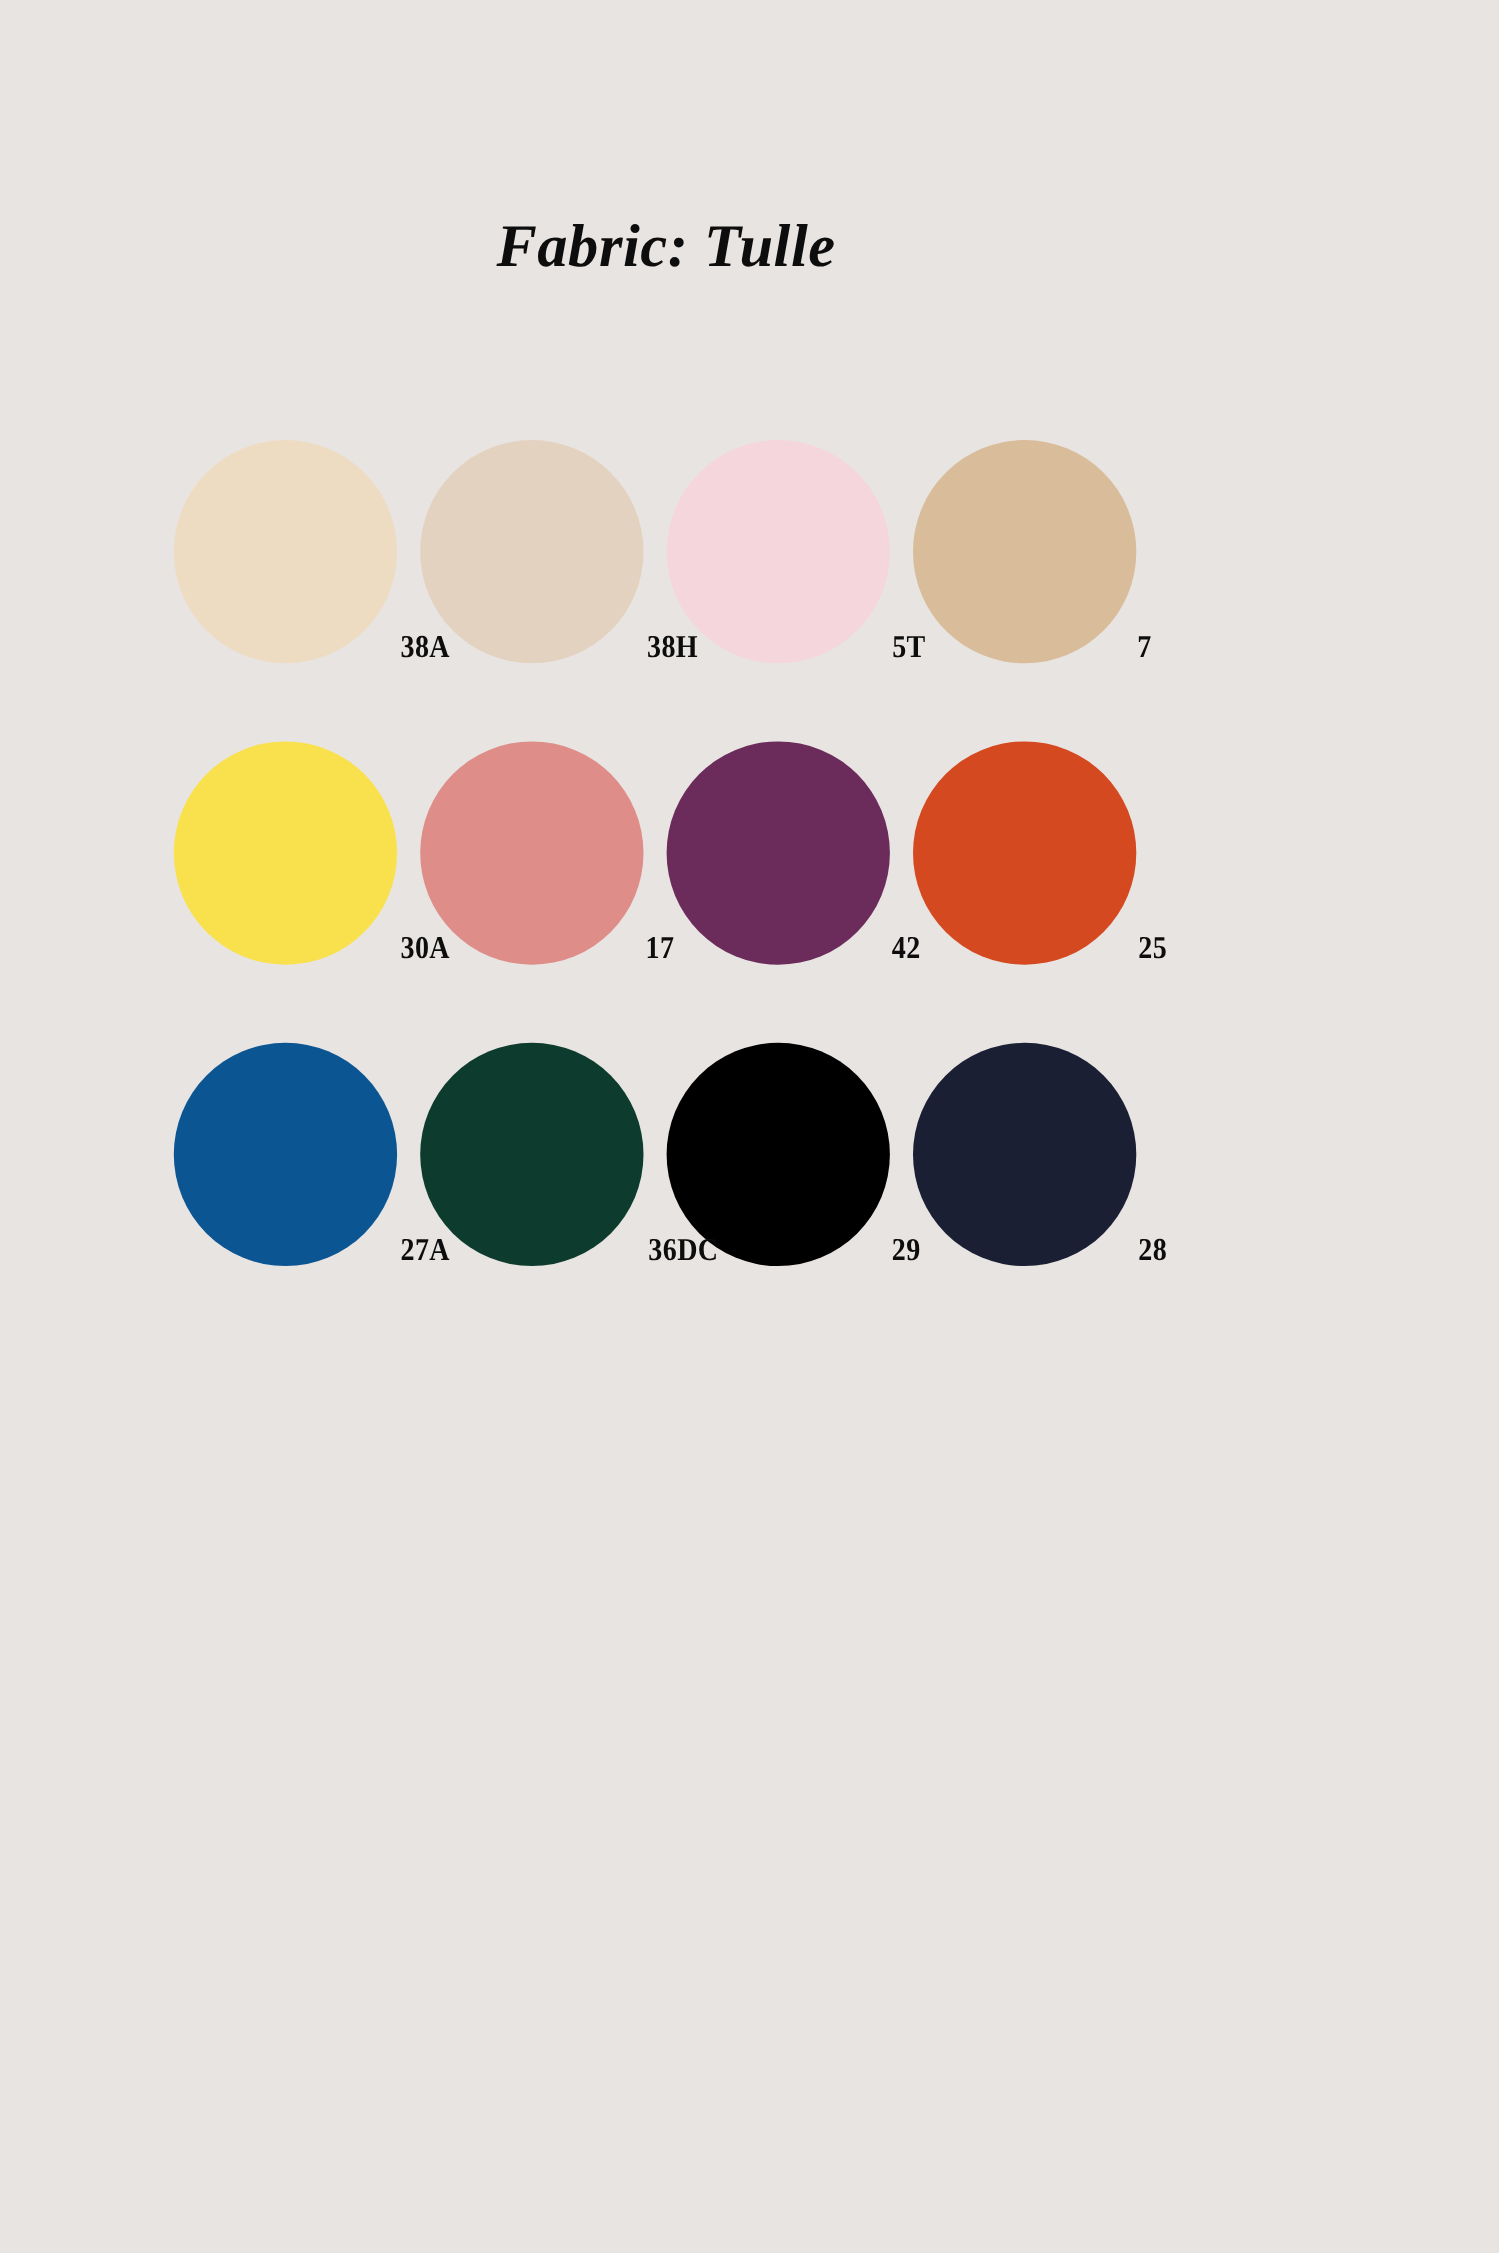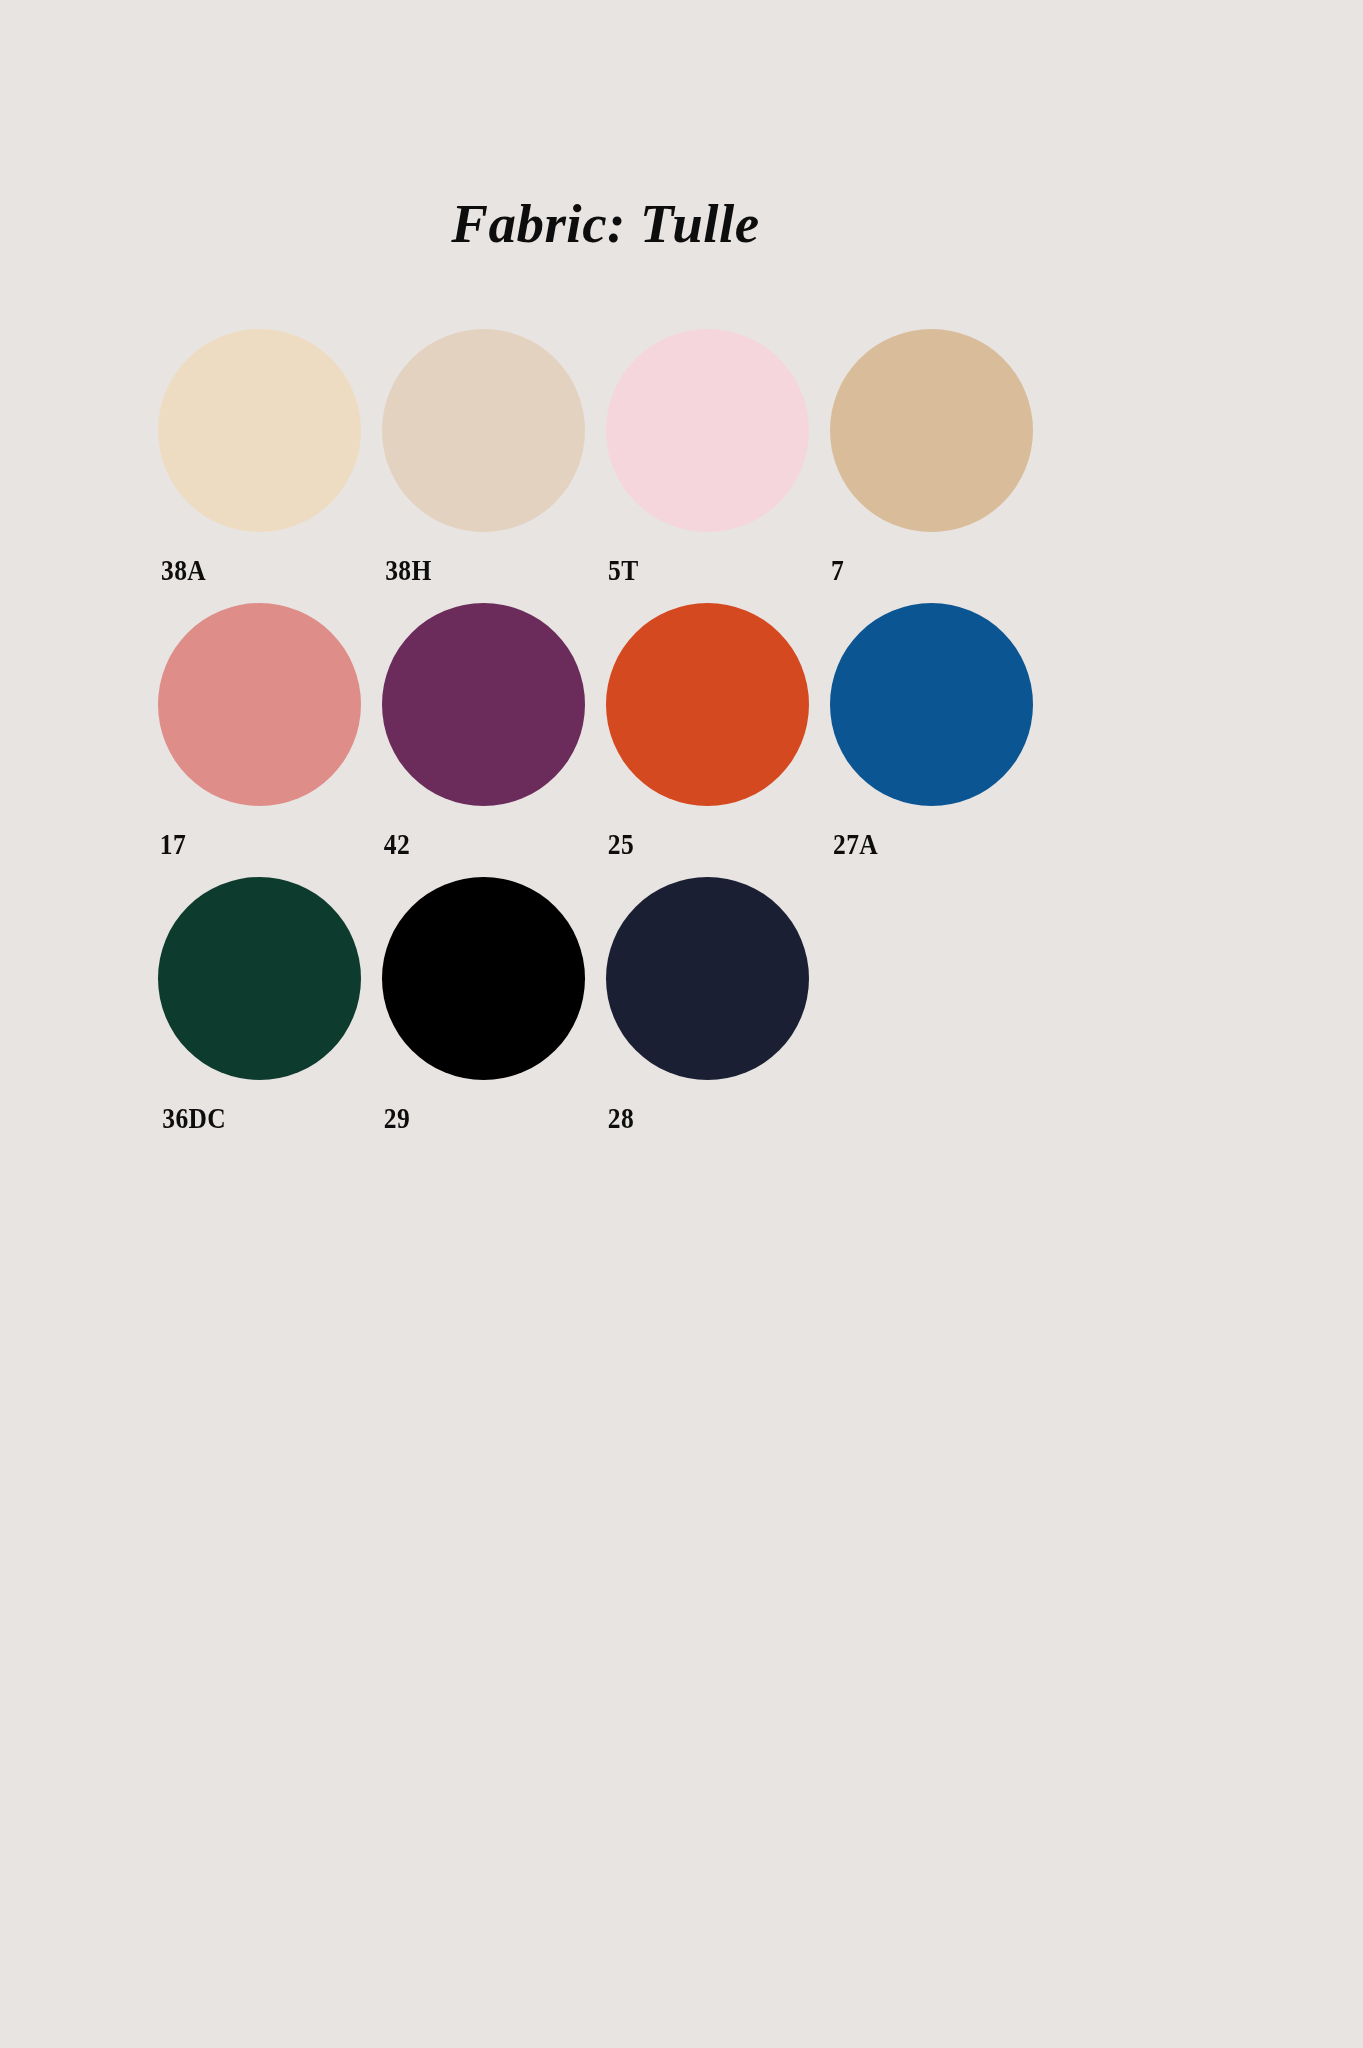--- a/index.html
+++ b/index.html
@@ -45,22 +45,22 @@
     display: grid;
     grid-template-columns: repeat(4, 224px);
     grid-template-rows: repeat(4, 274px);
     column-gap: 0px;
     row-gap: 0px;
     justify-content: center;
   }
 
   .swatch-cell {
     display: flex;
-    flex-direction: column;
-    align-items: flex-start;
+    flex-direction: row;
+    align-items: flex-end;
     justify-content: flex-start;
     width: 224px;
   }
 
   .swatch-dot {
     width: 203px;
     height: 203px;
     border-radius: 50%;
     display: block;
     flex: 0 0 auto;
@@ -100,20 +100,24 @@
     <div class="swatch-cell">
       <span class="swatch-dot" style="background-color: rgb(245, 214, 220);"></span>
       <span class="swatch-label">5T</span>
     </div>
 
     <div class="swatch-cell">
       <span class="swatch-dot" style="background-color: rgb(217, 188, 153);"></span>
       <span class="swatch-label">7</span>
     </div>
 
+    <div class="swatch-cell">
+      <span class="swatch-dot" style="background-color: rgb(249, 225, 78);"></span>
+      <span class="swatch-label">30A</span>
+    </div>
 
 
     <div class="swatch-cell">
       <span class="swatch-dot" style="background-color: rgb(222, 141, 136);"></span>
       <span class="swatch-label">17</span>
     </div>
 
     <div class="swatch-cell">
       <span class="swatch-dot" style="background-color: rgb(107, 44, 92);"></span>
       <span class="swatch-label">42</span>

